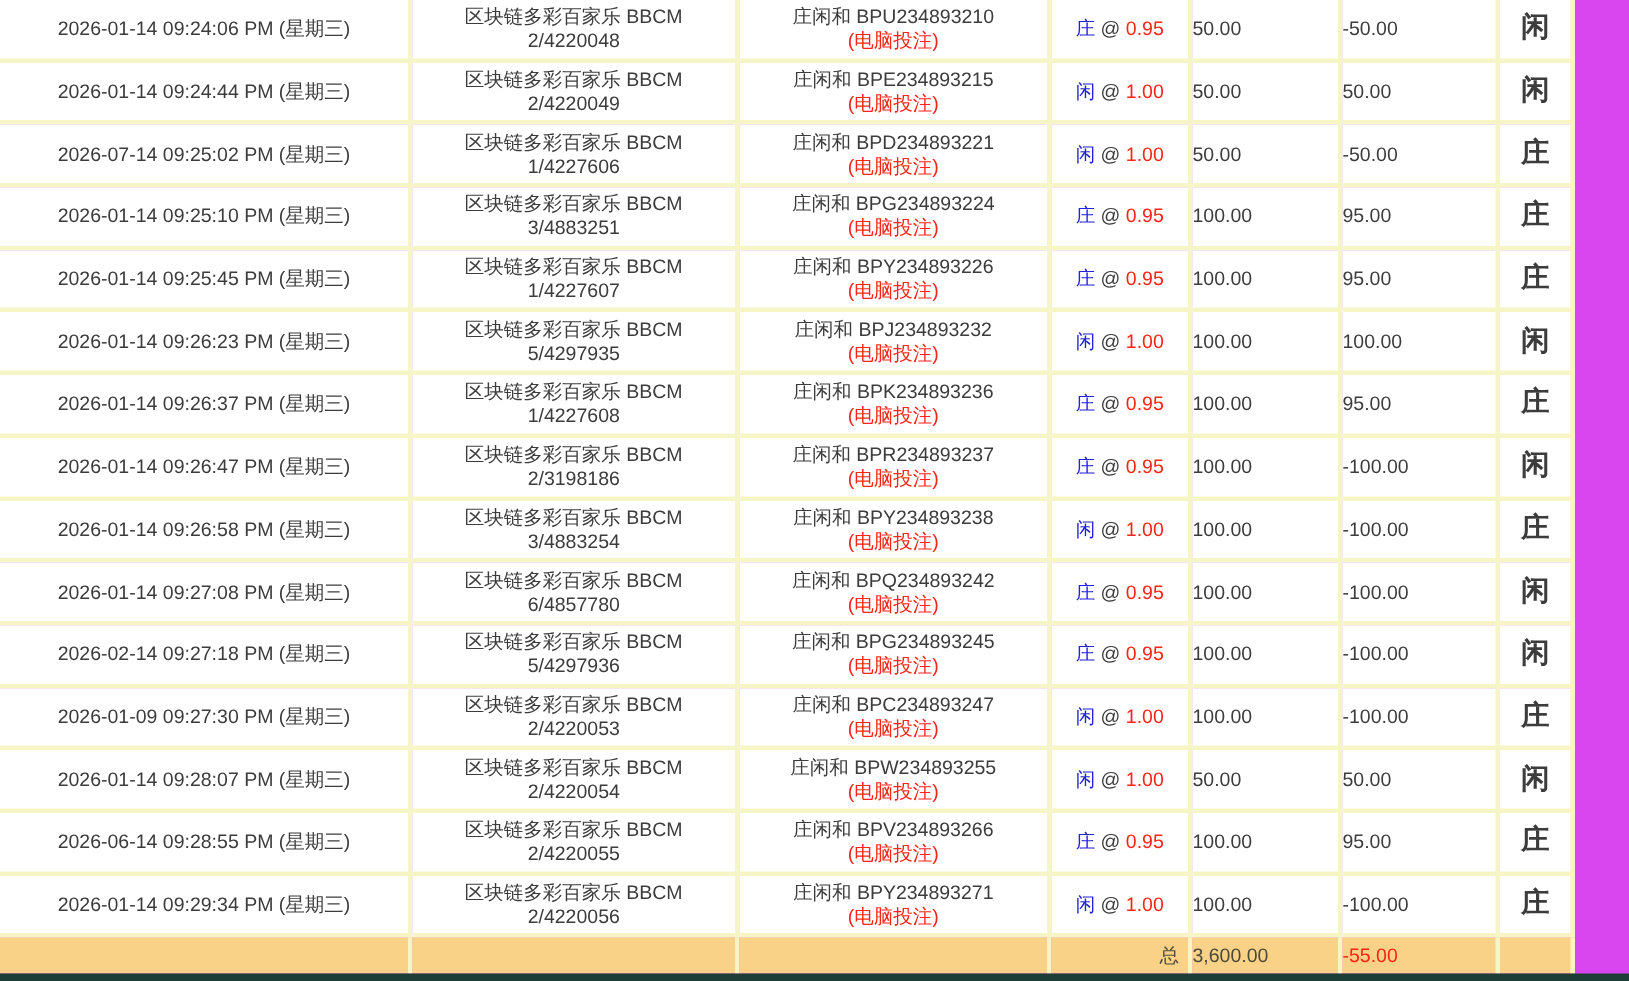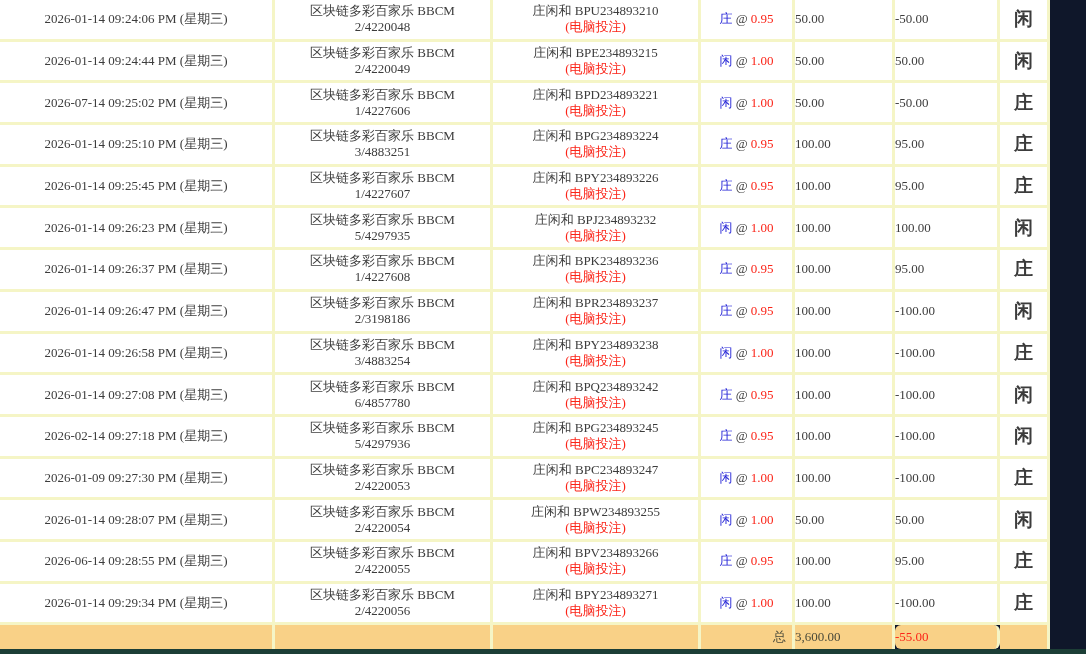--- a/index.html
+++ b/index.html
@@ -1,22 +1,22 @@
 <!DOCTYPE html>
 <html><head>
 <meta charset="utf-8">
 <style>
   html, body { margin: 0; padding: 0; }
   .page {
     position: relative;
     width: 1086px;
     height: 654px;
-    background: #0f172a;
+    background: #d946ef;
     overflow: hidden;
-    font-family: Liberation Serif, serif;
+    font-family: Liberation Sans, sans-serif;
   }
   table.bet-table {
     border-collapse: separate;
     border-spacing: 0;
     table-layout: fixed;
     width: 1050px;
   }
   .bet-table td {
     box-sizing: border-box;
     background: #FFFFFF;
@@ -41,21 +41,21 @@
   td.result-cell { font-size: 19px; font-weight: bold; }
   .res-banker { color: #E31414; }
   .res-player { color: #2424E4; }
   tr.totals td {
     background: #F9D187;
     height: 24px;
     border-bottom: none;
     color: #4A4A3A;
   }
   tr.totals td.totals-label { text-align: right; padding-right: 6px; }
-  tr.totals td.totals-winloss { color: #FB2418; border-radius: 6px; }
+  tr.totals td.totals-winloss { color: #FB2418; }
   .bottom-bar {
     position: absolute;
     left: 0;
     bottom: 0;
     width: 100%;
     height: 5px;
     background: #1C3E36;
   }
 </style>
 </head>

